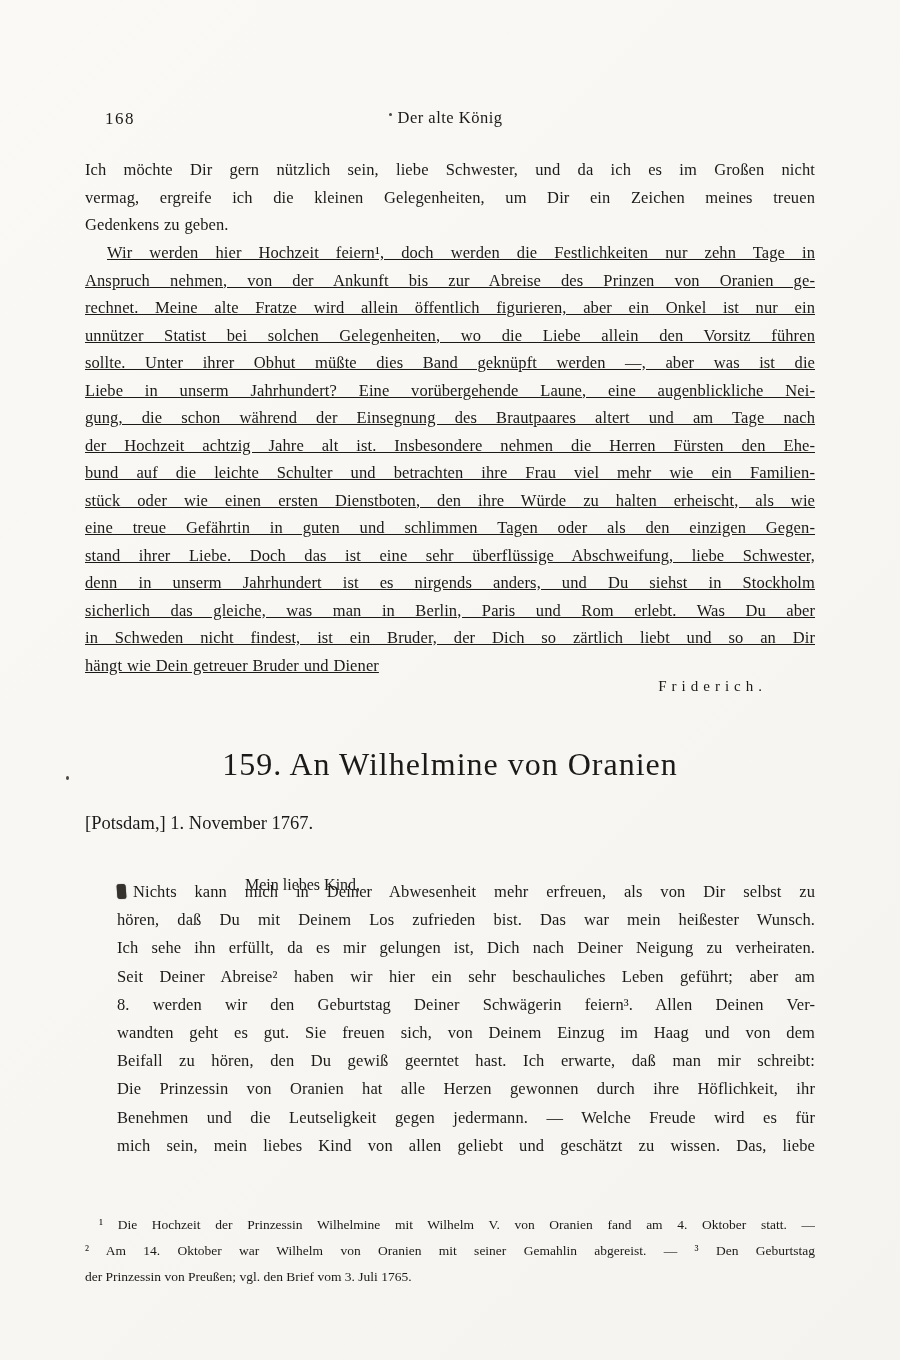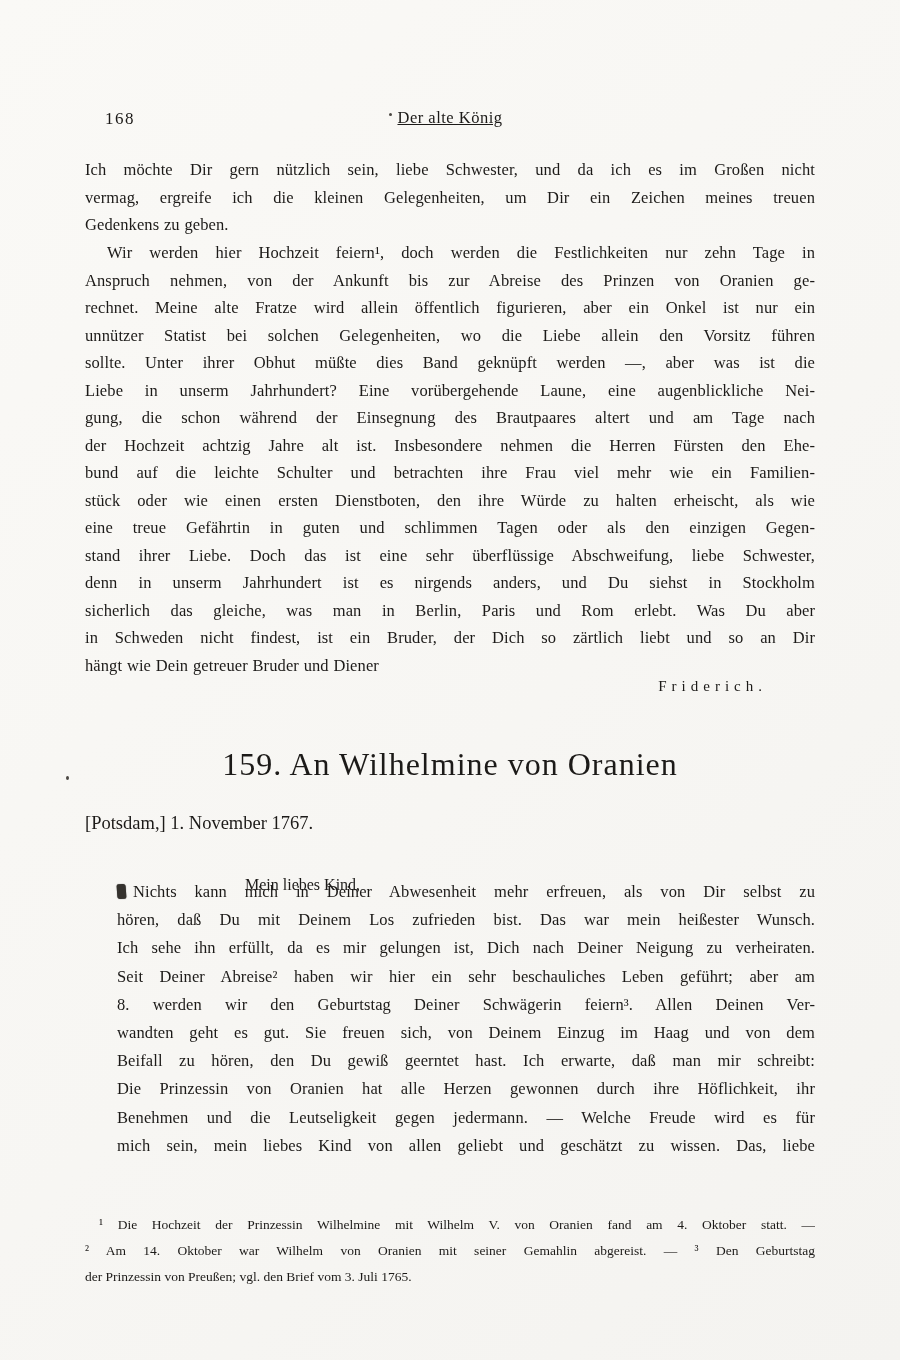--- a/index.html
+++ b/index.html
@@ -20,36 +20,36 @@
     left: 85px; width: 730px;
   }
   
   .hdr { top: 108px; height: 24px; }
   .pgnum {
     position: absolute; left: 20px; top: 1px;
     font-size: 17px; letter-spacing: 1.5px;
   }
   .runtitle {
     display: block; text-align: center;
-    font-size: 16.5px; letter-spacing: 0.5px; text-decoration: underline;
+    font-size: 16.5px; letter-spacing: 0.5px;
   }
   
   .line {
     font-size: 16.5px;
     height: 27.5px; line-height: 27.5px;
     overflow: hidden;
     text-align: justify;
     text-align-last: justify;
     letter-spacing: 0.1px;
     word-spacing: 0.5px;
   }
   .rag { text-align-last: left; }
   .ind { text-indent: 22px; }
   .para1 { top: 156px; }
-  .para2 { top: 239px; }
+  .para2 { top: 239px; text-decoration: underline; }
   .para3 { top: 878px; }
   .para3 .line { height: 28.2px; line-height: 28.2px; padding-left: 32px; }
   
   .sig {
     top: 678px;
     text-align: right; padding-right: 48px; box-sizing: border-box;
     font-size: 15px; letter-spacing: 5px;
   }
   
   .heading {

